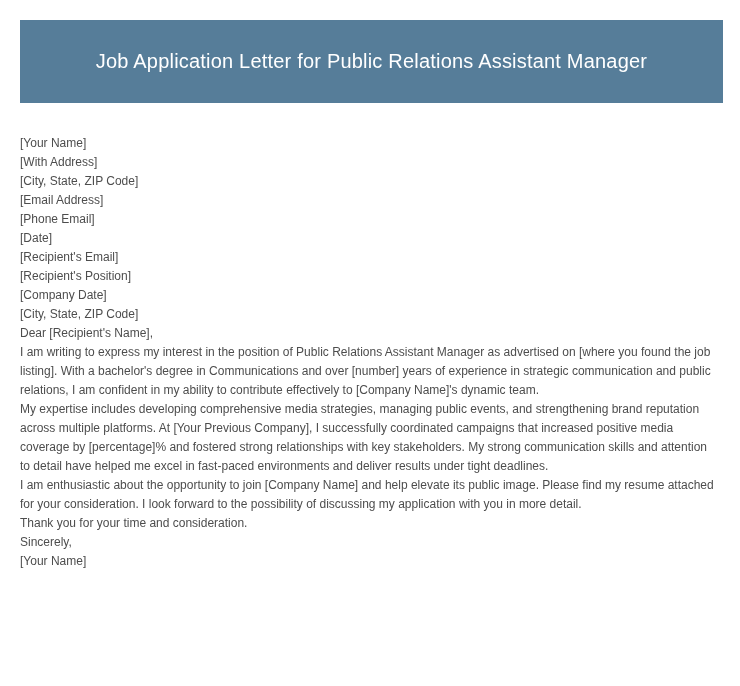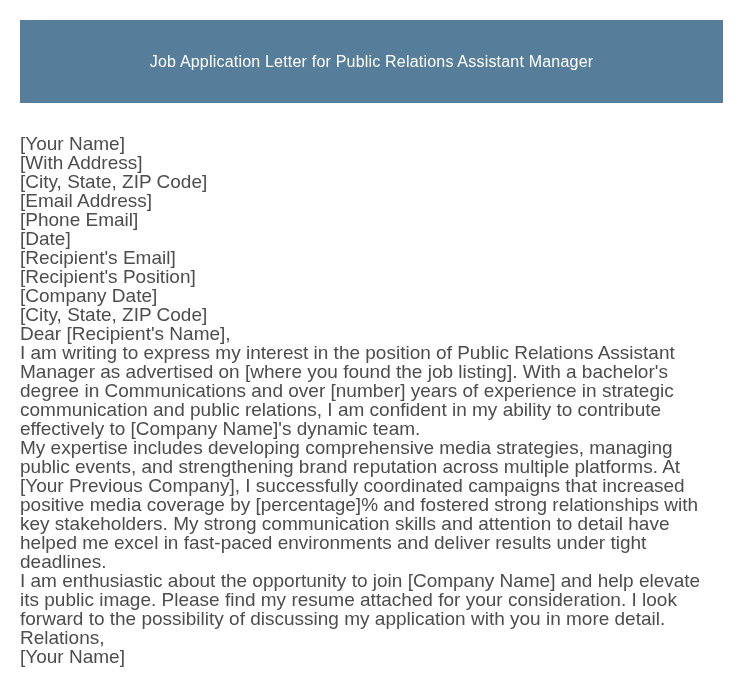--- a/index.html
+++ b/index.html
@@ -26,32 +26,32 @@
     width: 703px;
     height: 83px;
     background: #567d99;
     display: flex;
     align-items: center;
     justify-content: center;
   }
   .banner h1 {
     margin: 16px;
     color: #ffffff;
-    font-size: 16px;
+    font-size: 20px;
     font-weight: 500;
     letter-spacing: 0.2px;
     text-align: center;
   }
   .letter {
     position: absolute;
     left: 20px;
     top: 134px;
     width: 700px;
     color: #4d4d4d;
-    font-size: 19px;
+    font-size: 12px;
     line-height: 19px;
   }
   .letter p {
     margin: 0;
     padding: 0;
   }
 </style>
 </head>
 <body>
 
@@ -73,19 +73,20 @@
     <p>[Recipient's Email]</p>
     <p>[Recipient's Position]</p>
     <p>[Company Date]</p>
     <p>[City, State, ZIP Code]</p>
 
     <p>Dear [Recipient's Name],</p>
 
     <p>I am writing to express my interest in the position of Public Relations Assistant Manager as advertised on [where you found the job listing]. With a bachelor's degree in Communications and over [number] years of experience in strategic communication and public relations, I am confident in my ability to contribute effectively to [Company Name]'s dynamic team.</p>
     <p>My expertise includes developing comprehensive media strategies, managing public events, and strengthening brand reputation across multiple platforms. At [Your Previous Company], I successfully coordinated campaigns that increased positive media coverage by [percentage]% and fostered strong relationships with key stakeholders. My strong communication skills and attention to detail have helped me excel in fast-paced environments and deliver results under tight deadlines.</p>
     <p>I am enthusiastic about the opportunity to join [Company Name] and help elevate its public image. Please find my resume attached for your consideration. I look forward to the possibility of discussing my application with you in more detail.</p>
+    <p>Thank you for your time and consideration.</p>
 
-    <p>Relations,</p>
+    <p>Sincerely,</p>
     <p>[Your Name]</p>
 
   </main>
 
 </div>
 
 </body></html>

